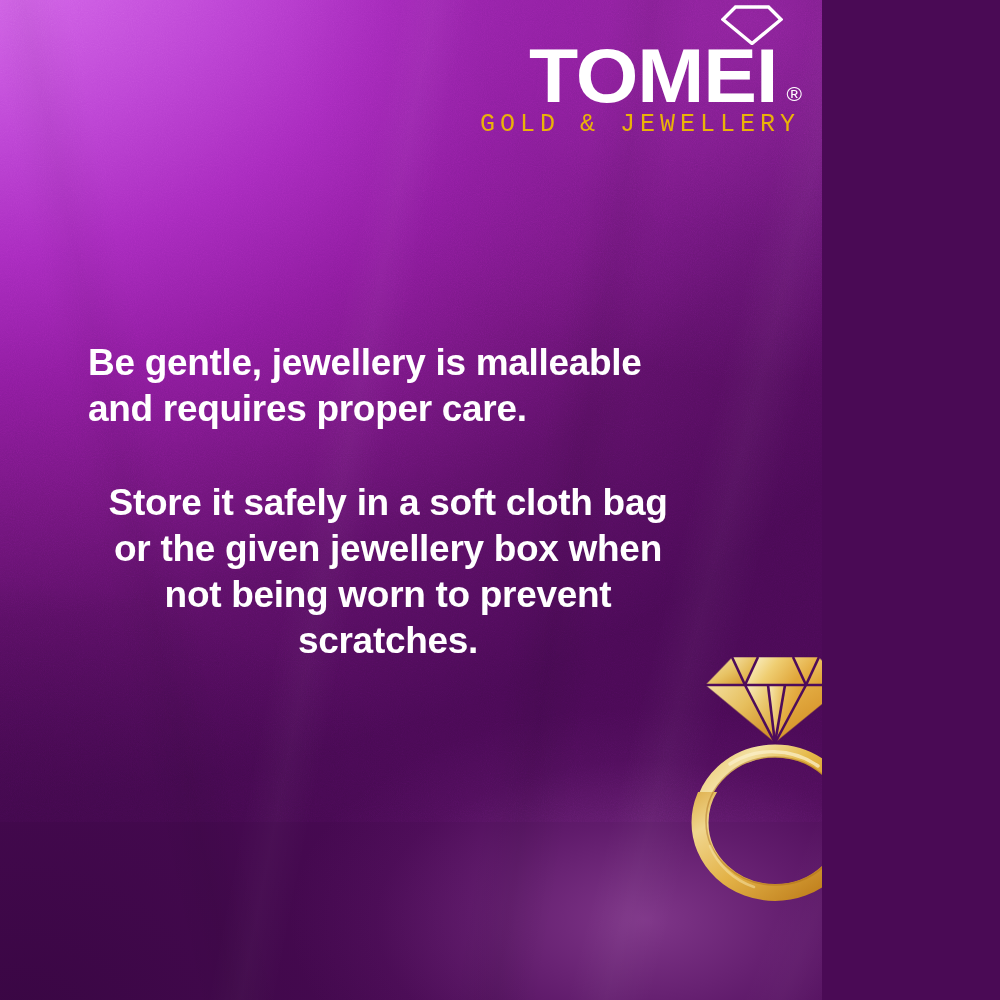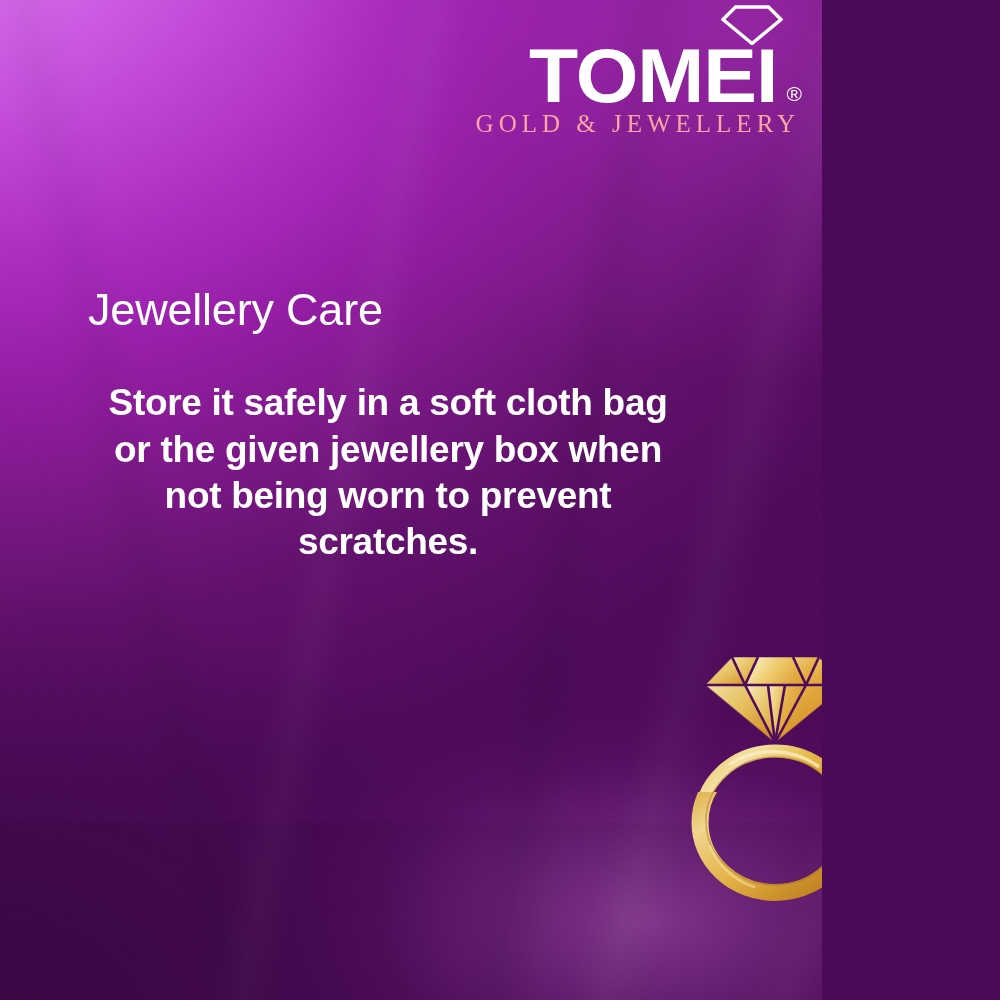--- a/index.html
+++ b/index.html
@@ -141,24 +141,24 @@
   .logo-reg {
     font-family: "Liberation Sans", sans-serif;
     font-size: 21px;
     line-height: 1;
     color: #FFFFFF;
     margin-left: 9px;
     margin-bottom: 4px;
   }
   .logo-sub {
     margin-top: 2px;
-    font-family: Liberation Serif, serif;
+    font-family: Liberation Mono, monospace;
     font-size: 25px;
     letter-spacing: 5.0px;
-    color: #fca5a5;
+    color: #eab308;
     white-space: nowrap;
     padding-right: 2px;
   }
 
   
   .copy {
     position: absolute;
     left: 88px;
     top: 286px;
     width: 600px;
@@ -223,21 +223,21 @@
       <div class="logo-word">
         <span class="logo-tomei">TOMEI</span>
         <span class="logo-reg">®</span>
       </div>
     </div>
 
     <div class="logo-sub">GOLD &amp; JEWELLERY</div>
   </div>
 
   <div class="copy">
-    <div class="headline">Jewellery Care</div>
+    <div class="para para-1">Be gentle, jewellery is malleable and requires proper care.</div>
     <div class="para para-2">Store it safely in a soft cloth bag or the given jewellery box when not being worn to prevent scratches.</div>
   </div>
 
   <div class="ring-graphic">
     <svg viewBox="0 0 200 270" aria-hidden="true">
       <defs>
 
         <linearGradient id="gTableTop" x1="0" y1="0" x2="1" y2="0.35">
           <stop offset="0%" stop-color="#D9A93B"></stop>
           <stop offset="22%" stop-color="#F7E7B0"></stop>

